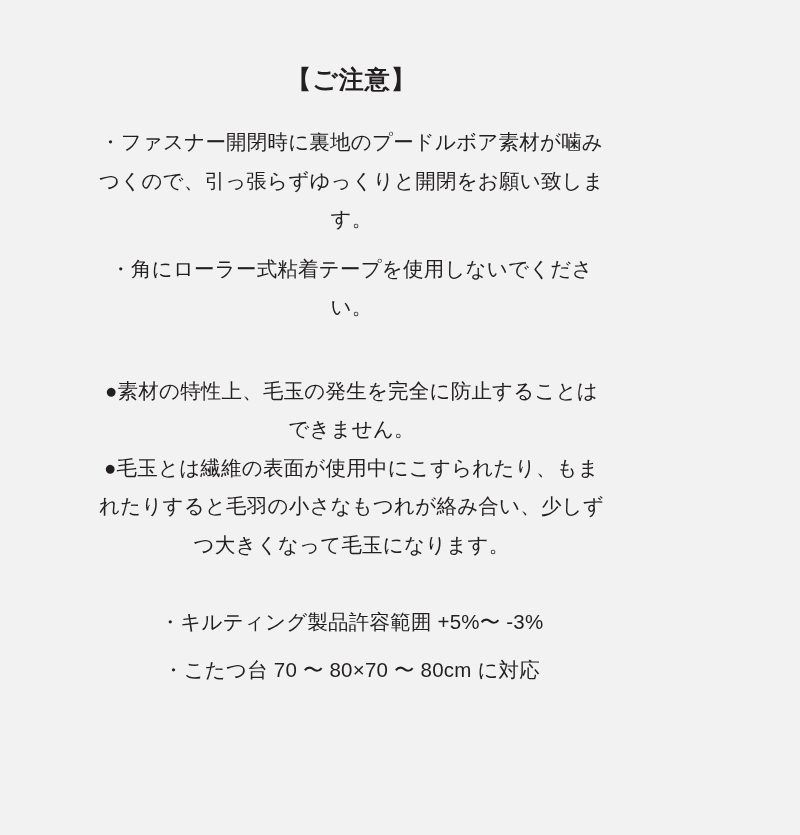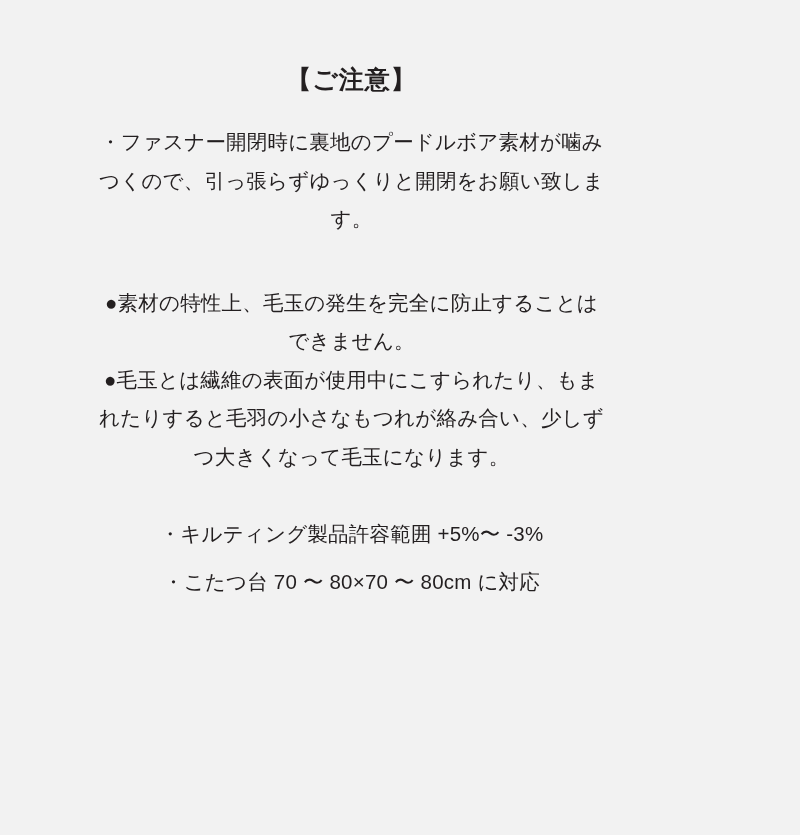--- a/index.html
+++ b/index.html
@@ -54,20 +54,21 @@
 </style>
 </head>
 <body>
 
 <div class="page">
 
   <h1 class="title">【ご注意】</h1>
 
   <div class="block">
     <p class="para">・ファスナー開閉時に裏地のプードルボア素材が噛みつくので、引っ張らずゆっくりと開閉をお願い致します。</p>
+    <p class="para">・角にローラー式粘着テープを使用しないでください。</p>
   </div>
 
   <div class="gap-lg"></div>
 
   <div class="block">
     <p class="para nomargin">●素材の特性上、毛玉の発生を完全に防止することはできません。</p>
     <p class="para tight">●毛玉とは繊維の表面が使用中にこすられたり、もまれたりすると毛羽の小さなもつれが絡み合い、少しずつ大きくなって毛玉になります。</p>
   </div>
 
   <div class="gap-md"></div>

